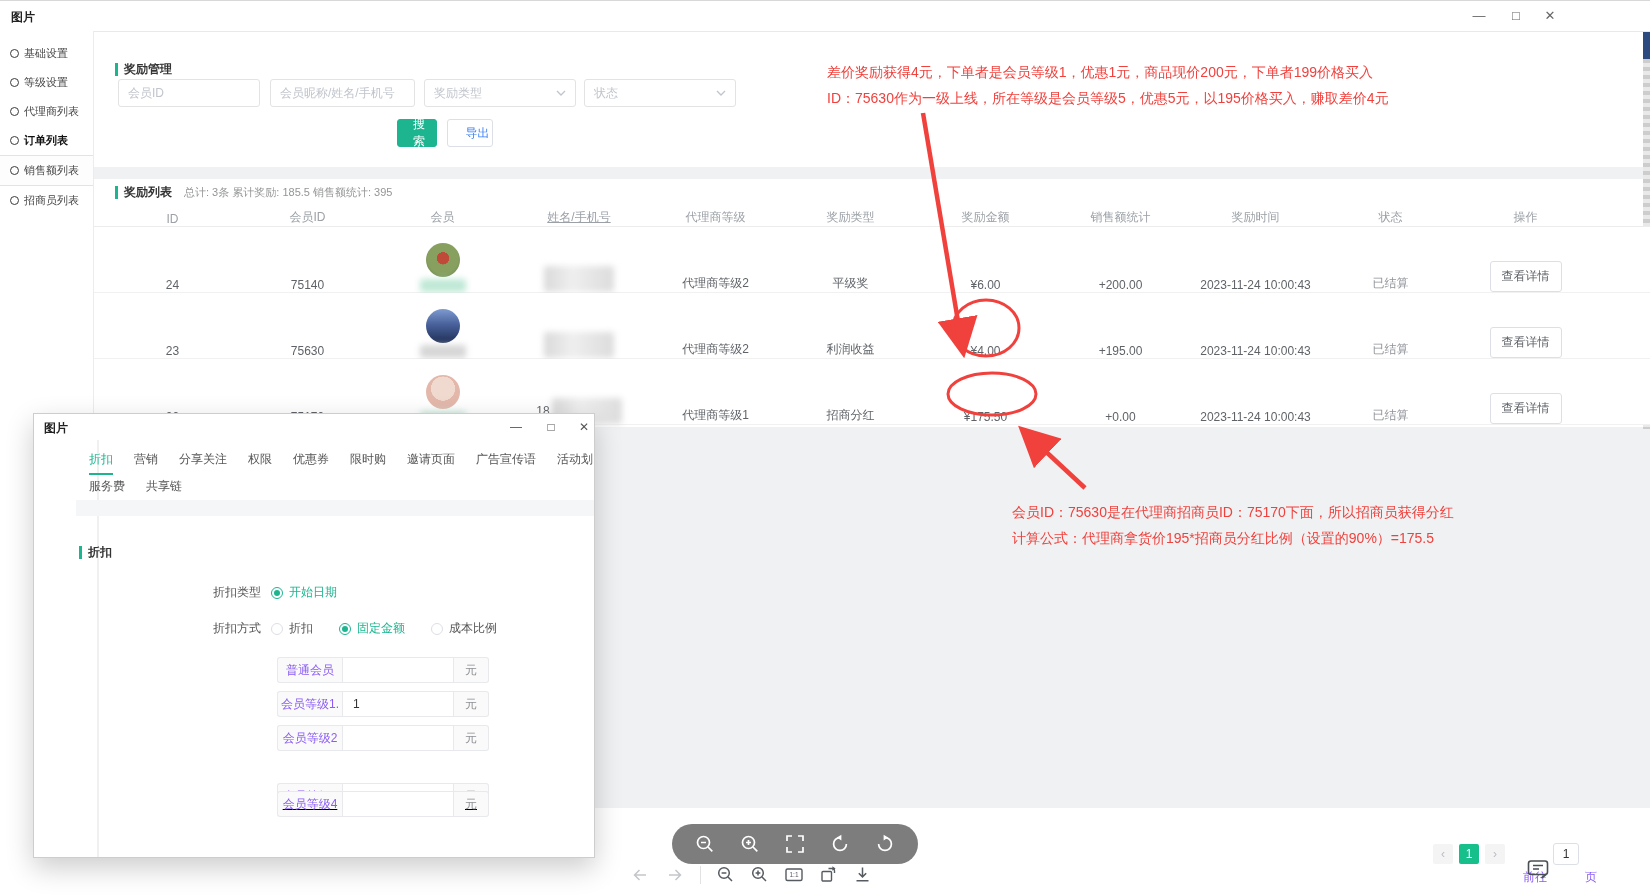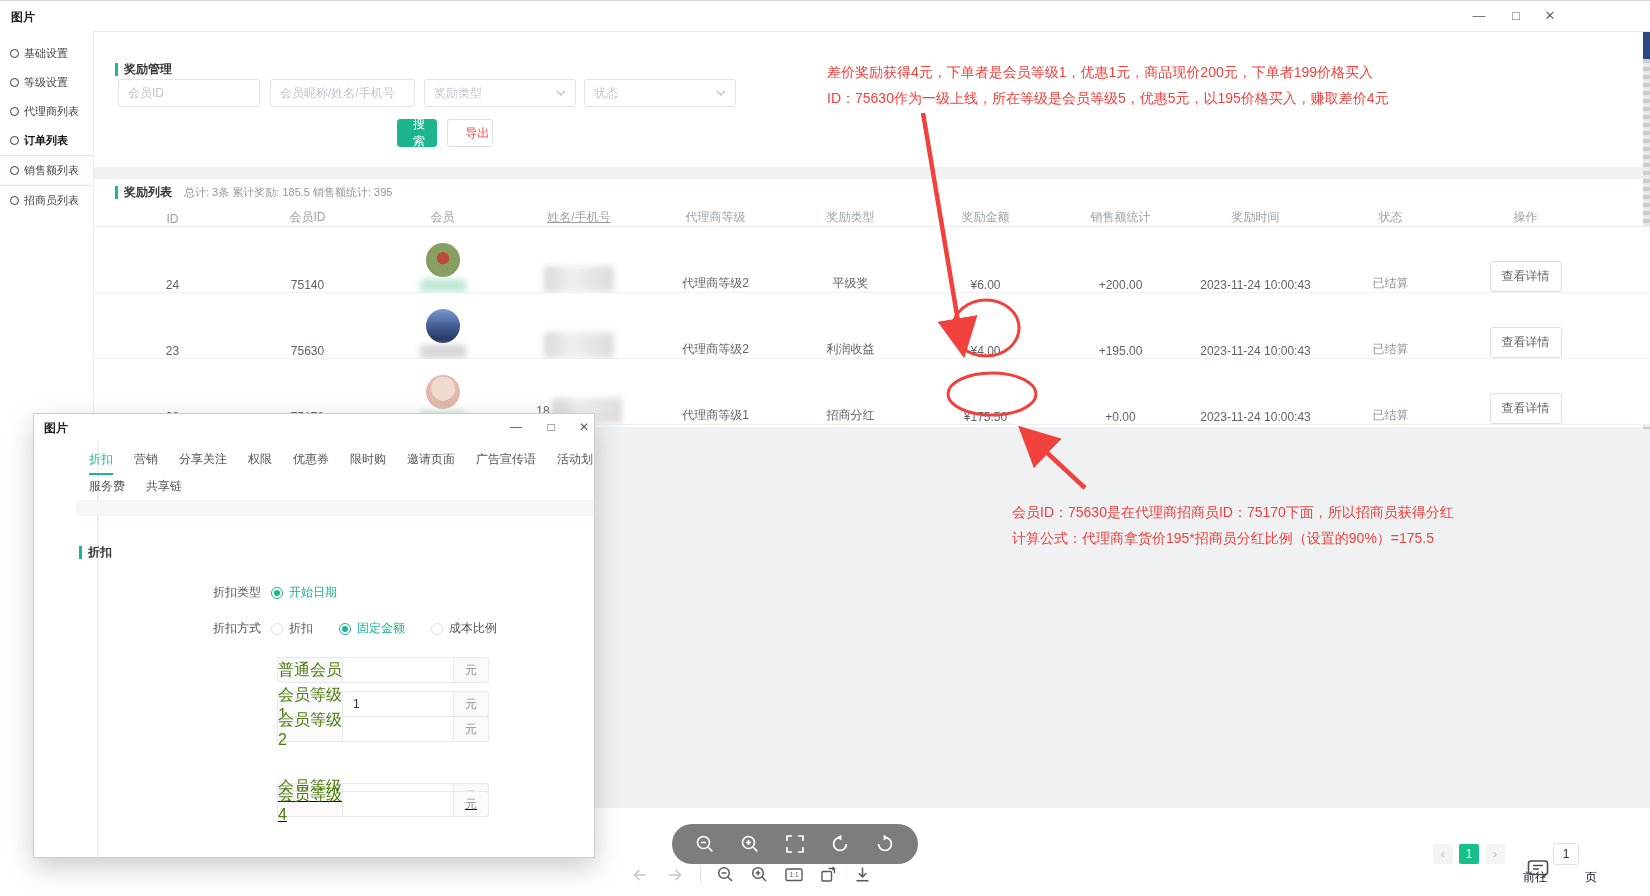--- a/index.html
+++ b/index.html
@@ -35,21 +35,21 @@
        padding:0 9px;box-sizing:border-box;z-index:2;font-family:inherit;}
   .inp::placeholder{color:#c0c4cc;}
   .sel{height:28px;border:1px solid #e3e3e3;border-radius:3px;background:#fff;font-size:12px;color:#c0c4cc;
        display:flex;align-items:center;justify-content:space-between;padding:0 9px;box-sizing:border-box;z-index:2;cursor:pointer;}
   .dates{height:28px;border:1px solid #e3e3e3;border-radius:3px;background:#fff;display:flex;align-items:center;
        font-size:12px;color:#c0c4cc;padding:0 10px;box-sizing:border-box;gap:14px;z-index:2;cursor:pointer;}
   .dates .to{color:#555;font-weight:bold;}
   .btn{height:28px;border-radius:3px;font-size:12px;display:flex;align-items:center;justify-content:center;
        box-sizing:border-box;cursor:pointer;z-index:2;padding-left:15px;}
   .btn.green{background:#1cb590;color:#fff;border:1px solid #1cb590;}
-  .btn.plain{background:#fff;color:#ef4444;border:1px solid #dcdfe6;}
+  .btn.plain{background:#fff;color:#3b82f6;border:1px solid #dcdfe6;}
 
   
   .thead,.trow{left:94px;width:1556px;display:flex;align-items:flex-end;padding-left:11px;box-sizing:border-box;z-index:2;}
   .thead{top:200px;height:26px;border-bottom:1px solid #ececec;}
   .thead .cell{color:#9ca1a7;font-size:12px;}
   .trow{height:66px;border-bottom:1px solid #f1f1f1;background:#fff;}
   .cell{width:135px;text-align:center;font-size:12px;color:#5f6368;flex:0 0 auto;}
   .cell.c3{width:138px;text-decoration:underline;}
   .avatar{width:34px;height:34px;border-radius:50%;margin:0 auto;}
   .av-strip{width:46px;height:13px;margin:2px auto 0;filter:blur(3px);border-radius:2px;}
@@ -57,21 +57,21 @@
       background:linear-gradient(90deg,#d9d9d9,#efefef 40%,#dcdcdc);filter:blur(3px);}
   .detail-btn{display:inline-block;padding:6px 11px;border:1px solid #dcdfe6;border-radius:3px;background:#fff;
       font-size:12px;color:#5d6166;cursor:pointer;}
 
   
   .pager{display:flex;align-items:center;gap:6px;z-index:2;}
   .pg-btn{width:20px;height:20px;border-radius:2px;background:#f4f4f5;color:#b9bdc4;font-size:12px;
       display:flex;align-items:center;justify-content:center;cursor:pointer;}
   .pg-cur{width:20px;height:20px;border-radius:2px;background:#17c08a;color:#fff;font-size:12px;
       display:flex;align-items:center;justify-content:center;cursor:pointer;}
-  .pg-txt{font-size:12px;color:#0f172a;margin-top:48px;}
+  .pg-txt{font-size:12px;color:#8b5cf6;margin-top:48px;}
   .pg-input{width:26px;height:22px;border:1px solid #dcdfe6;border-radius:3px;text-align:center;font-size:12px;color:#333;
       box-sizing:border-box;font-family:inherit;}
 
   
   .anno{color:#f0413d;font-size:14px;line-height:26px;z-index:31;white-space:nowrap;}
   .overlay-svg{left:0;top:0;width:1650px;height:896px;z-index:30;pointer-events:none;}
 
   
   .popup{left:33px;top:412px;width:560px;height:443px;background:#fff;border:1px solid #cdcdcd;
       box-shadow:0 10px 26px rgba(0,0,0,.20);z-index:20;overflow:hidden;}
@@ -85,21 +85,21 @@
   .psec{position:absolute;left:45px;top:130px;display:flex;align-items:center;gap:6px;font-size:12px;font-weight:bold;color:#333;}
   .frow{position:absolute;display:flex;align-items:center;font-size:12px;color:#555;}
   .frow .flabel{width:60px;text-align:right;margin-right:10px;color:#555;}
   .radio{width:12px;height:12px;border-radius:50%;border:1px solid #dcdfe6;box-sizing:border-box;margin-right:6px;background:#fff;}
   .radio.on{border:1px solid #1cb590;position:relative;}
   .radio.on::after{content:"";position:absolute;left:2px;top:2px;width:6px;height:6px;border-radius:50%;background:#1cb590;}
   .opt{margin-right:26px;cursor:pointer;display:flex;align-items:center;}
   .opt.green{color:#1cb590;}
   .fieldrow{position:absolute;left:243px;display:flex;height:26px;}
   .fieldrow .flab{width:64px;background:#fafafa;border:1px solid #e7e9ec;border-right:none;border-radius:3px 0 0 3px;
-      font-size:16px;color:#4d7c0f;display:flex;align-items:center;justify-content:center;}
+      font-size:12px;color:#8b5cf6;display:flex;align-items:center;justify-content:center;}
   .fieldrow input{width:112px;border:1px solid #e7e9ec;font-size:12px;color:#333;padding:0 10px;box-sizing:border-box;font-family:inherit;}
   .fieldrow .funit{width:34px;background:#fafafa;border:1px solid #e7e9ec;border-left:none;border-radius:0 3px 3px 0;
       font-size:12px;color:#8d9094;display:flex;align-items:center;justify-content:center;}
 
   
   .pill{left:672px;top:823px;width:246px;height:40px;border-radius:21px;background:rgba(92,92,92,.80);
       display:flex;align-items:center;justify-content:space-between;padding:0 22px;box-sizing:border-box;z-index:40;}
   .pill svg{cursor:pointer;}
   .vrow{left:630px;top:864px;display:flex;align-items:center;gap:15px;z-index:39;}
   .vrow svg{cursor:pointer;}
@@ -328,21 +328,21 @@
     <div class="fieldrow" style="top:243px;">
       <span class="flab">普通会员</span>
       <input value="" style="">
       <span class="funit">元</span>
     </div>
     <div class="fieldrow" style="top:277px;">
       <span class="flab">会员等级1.</span>
       <input value="1" style="">
       <span class="funit">元</span>
     </div>
-    <div class="fieldrow" style="top:302px;">
+    <div class="fieldrow" style="top:311px;">
       <span class="flab">会员等级2</span>
       <input value="" style="">
       <span class="funit">元</span>
     </div>
     <div class="fieldrow" style="top:345px;margin-top:24px;">
       <span class="flab">会员等级3</span>
       <input value="" style="">
       <span class="funit">元</span>
     </div>
     <div class="fieldrow" style="top:377px;text-decoration:underline;">

